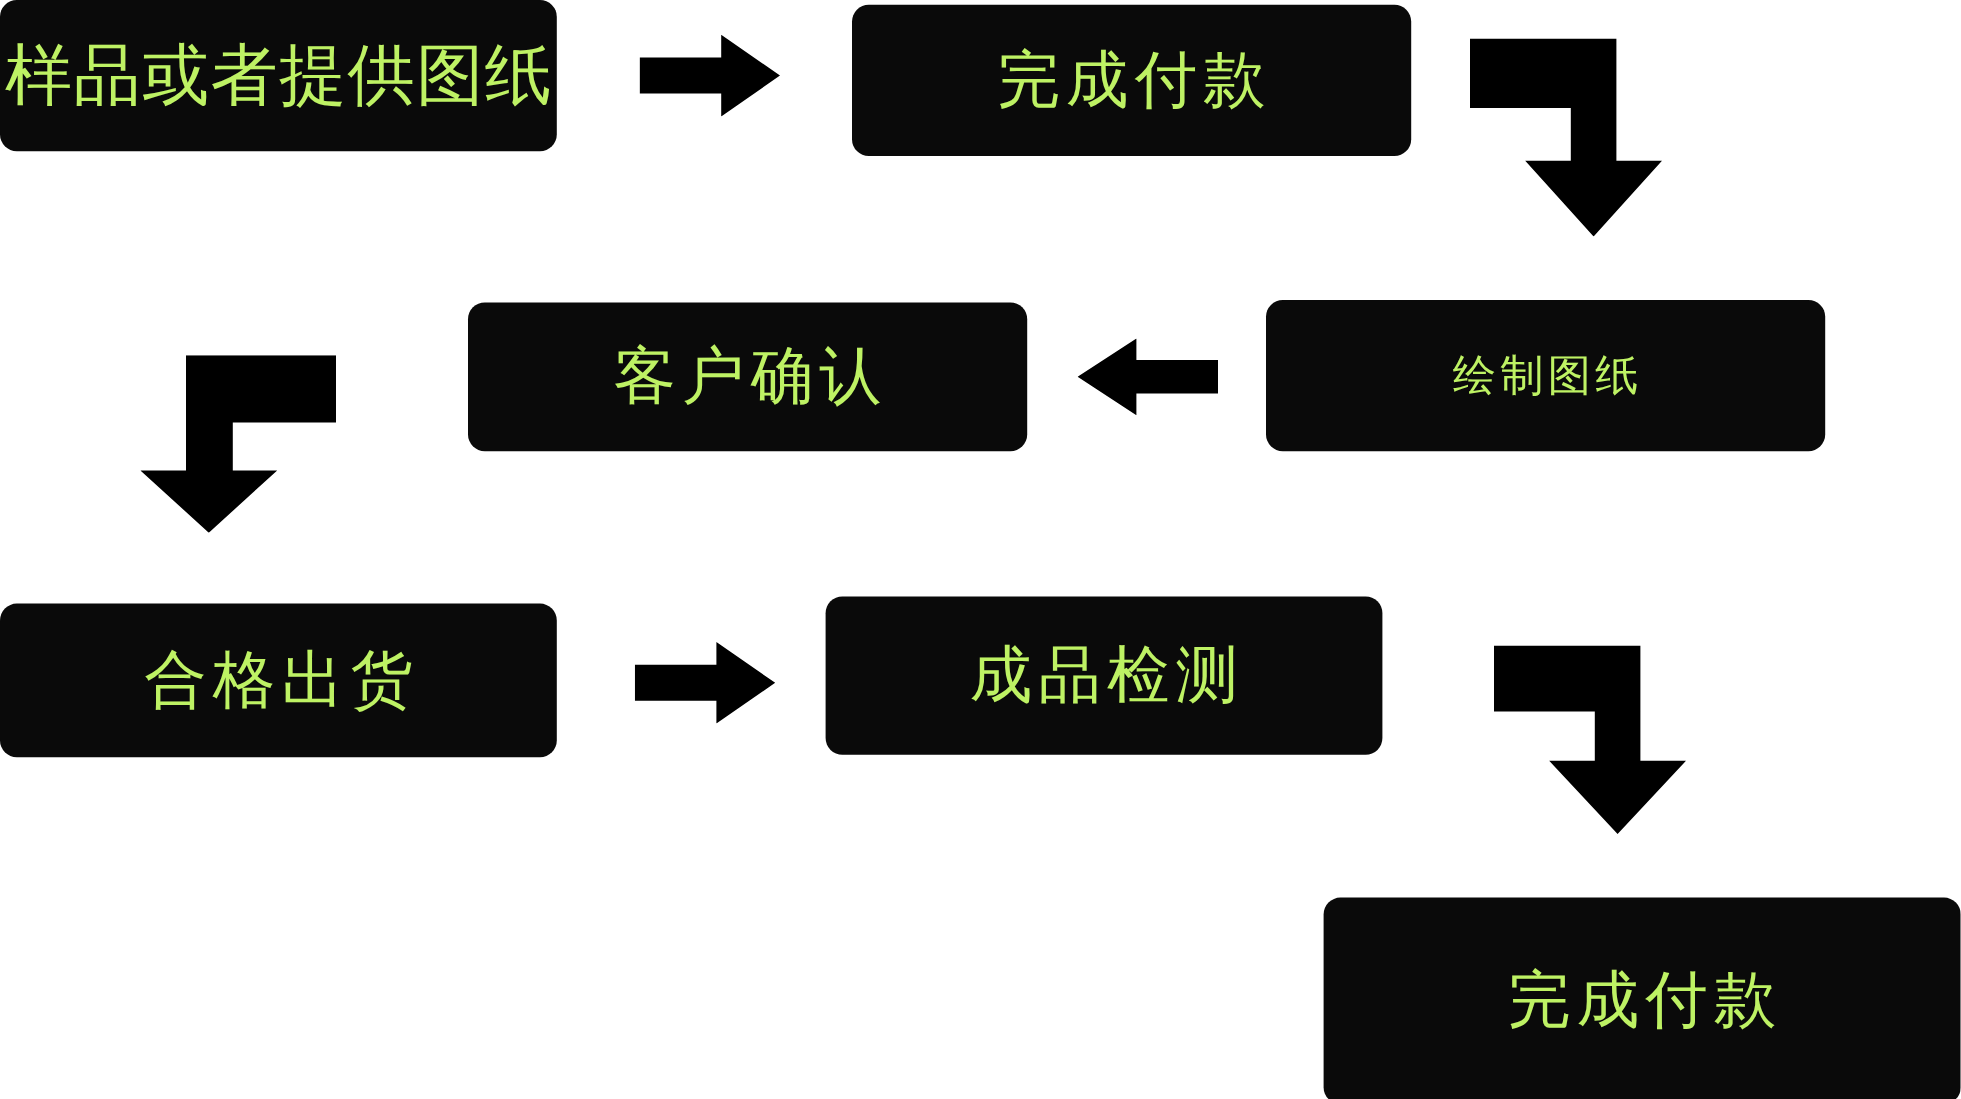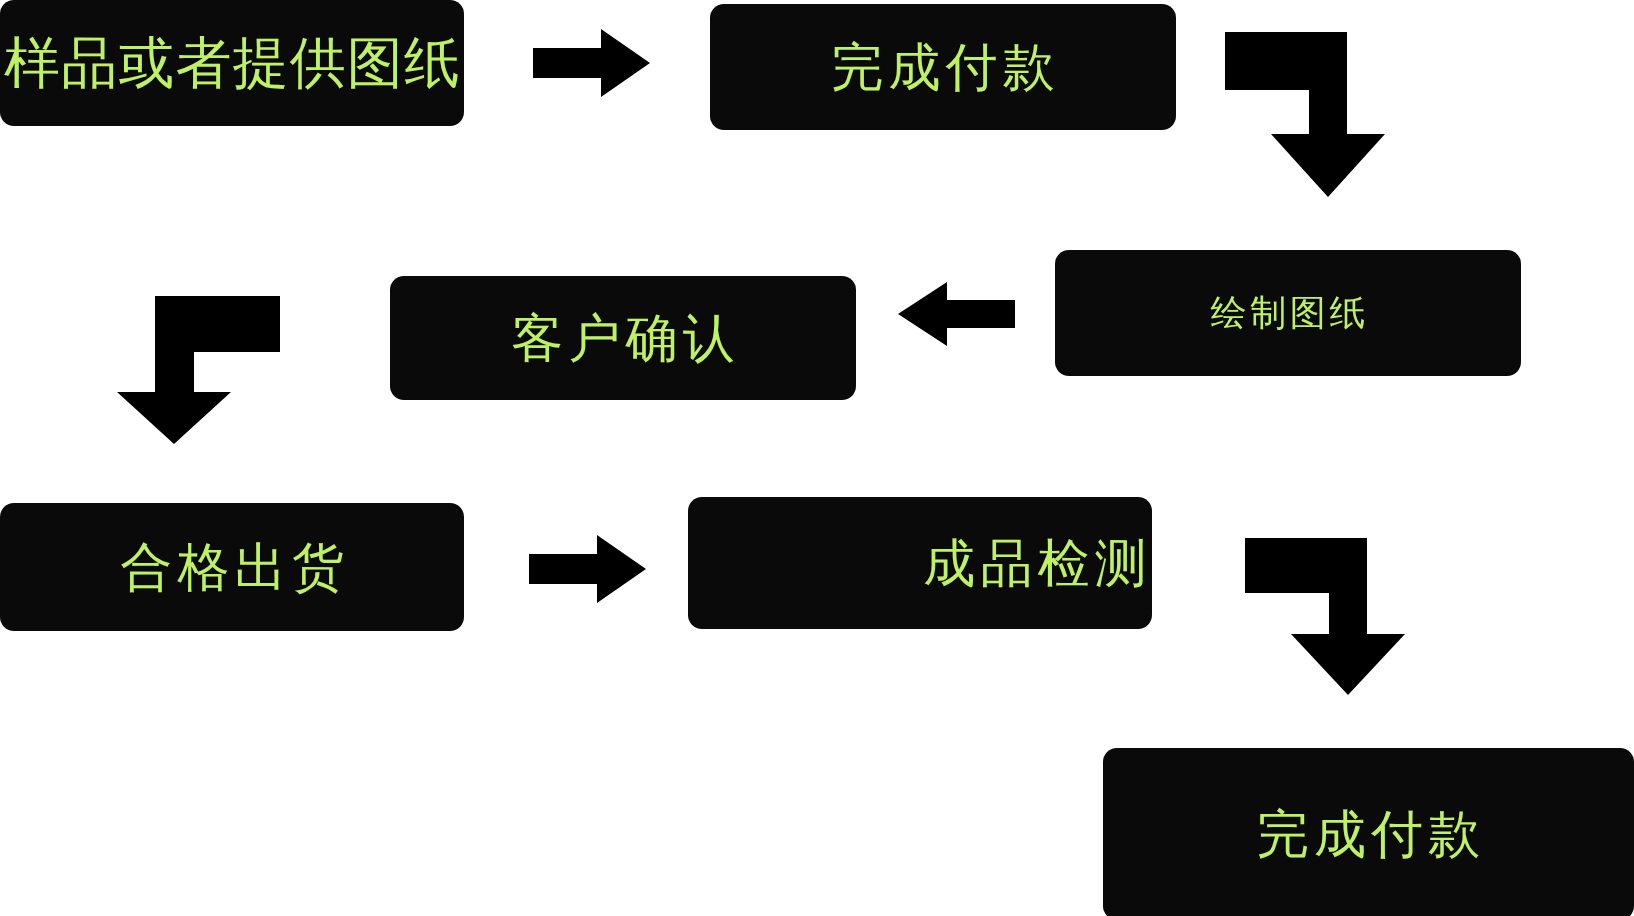--- a/index.html
+++ b/index.html
@@ -32,23 +32,23 @@
     white-space: nowrap;
     user-select: none;
   }
   .node-label {
     display: block;
   }
   
   #node-sample      { left: 0px;    top: 0px;   width: 464px; height: 126px; font-size: 56px; letter-spacing: 0.02em; text-indent: 0.02em; }
   #node-payment     { left: 710px;  top: 4px;   width: 466px; height: 126px; font-size: 52px; }
   #node-drawing     { left: 1055px; top: 250px; width: 466px; height: 126px; font-size: 36px; }
-  #node-confirm     { left: 390px;  top: 252px; width: 466px; height: 124px; font-size: 52px; margin-top: 24px; }
+  #node-confirm     { left: 390px;  top: 252px; width: 466px; height: 124px; font-size: 52px; }
   #node-production  { left: 0px;    top: 503px; width: 464px; height: 128px; font-size: 52px; }
-  #node-inspection  { left: 688px;  top: 497px; width: 464px; height: 132px; font-size: 52px; justify-content: flex-end; }
+  #node-inspection  { left: 688px;  top: 497px; width: 464px; height: 132px; font-size: 52px; }
   #node-shipping    { left: 1103px; top: 748px; width: 531px; height: 172px; font-size: 52px; }
 
   
   .arrow {
     position: absolute;
   }
   .arrow svg { display: block; }
 
   #arrow-sample-to-payment { left: 533px; top: 29px;  width: 117px; height: 68px; }
   #arrow-payment-to-drawing{ left: 1225px; top: 32px; width: 160px; height: 165px; }

